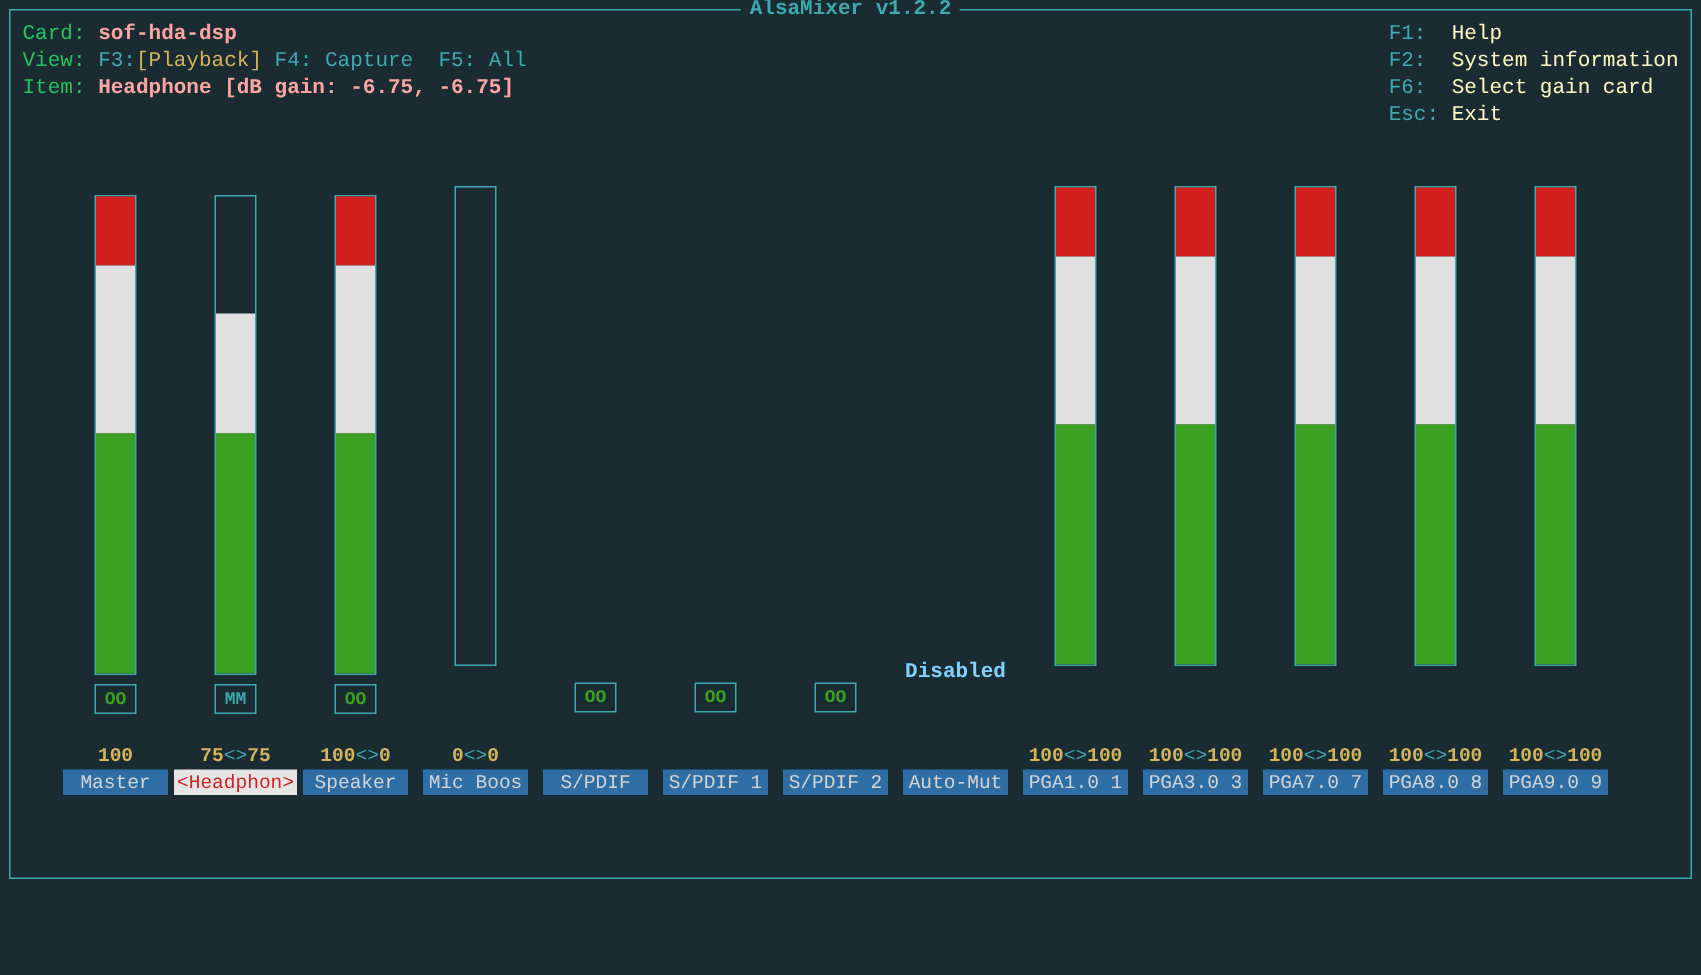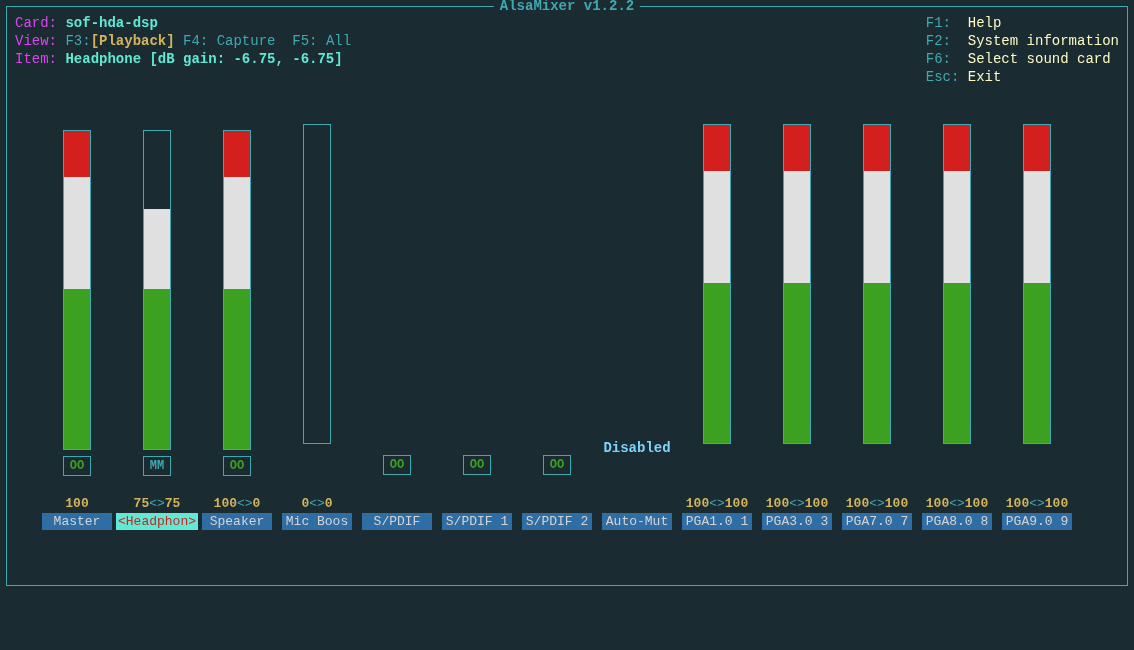--- a/index.html
+++ b/index.html
@@ -34,26 +34,26 @@
     display: flex;
     justify-content: space-between;
     padding: 8px 8px 0 8px;
   }
   .info-left, .info-right {
     display: flex;
     flex-direction: column;
     gap: 2px;
   }
   .info-row { white-space: pre; }
-  .label { color: #d946ef; margin-top: 36px; }
-  .value-bold { color: #5eead4; font-weight: bold; }
+  .label { color: #22c55e; margin-top: 36px; }
+  .value-bold { color: #fca5a5; font-weight: bold; }
   .value-regular { color: #3fa9b0; }
   .help-key { color: #3fa9b0; display:inline-block; width: 42px; }
   .help-text { color: #fef9c3; }
-  .view-selected { color: #d4b45a; font-weight: bold; }
+  .view-selected { color: #d4b45a; font-weight: normal; }
 
   .mixer-area {
     position: absolute;
     left: 0;
     right: 0;
     bottom: 55px;
     top: 160px;
     display: flex;
     justify-content: flex-start;
     align-items: flex-end;
@@ -110,21 +110,21 @@
     margin-top: 2px;
     color: #d4d4d4;
     background: #2e6ea5;
     font-size: 13px;
     padding: 1px 2px;
     white-space: nowrap;
     min-width: 70px;
     text-align: center;
   }
   .ch-label.selected {
-    background: #5eead4;
+    background: #e5e5e5;
     color: #d41f1f;
   }
   .disabled-text {
     color: #7dd3fc;
     font-weight: bold;
     position: absolute;
     bottom: 74px;
     left: 50%;
     transform: translateX(-50%);
     white-space: nowrap;
@@ -141,21 +141,21 @@
 
   <div class="header">
     <div class="info-left">
       <div class="info-row"><span class="label">Card: </span><span class="value-bold">sof-hda-dsp</span></div>
       <div class="info-row"><span class="label">View: </span><span class="value-regular">F3:</span><span class="view-selected">[Playback]</span><span class="value-regular"> F4: Capture </span><span class="value-regular"> F5: All</span></div>
       <div class="info-row"><span class="label">Item: </span><span class="value-bold">Headphone [dB gain: -6.75, -6.75]</span></div>
     </div>
     <div class="info-right">
       <div class="info-row"><span class="help-key">F1: </span><span class="help-text">Help</span></div>
       <div class="info-row"><span class="help-key">F2: </span><span class="help-text">System information</span></div>
-      <div class="info-row"><span class="help-key">F6: </span><span class="help-text">Select sound card</span></div>
+      <div class="info-row"><span class="help-key">F6: </span><span class="help-text">Select gain card</span></div>
       <div class="info-row"><span class="help-key">Esc: </span><span class="help-text">Exit</span></div>
     </div>
   </div>
 
   <div class="mixer-area" id="mixer-area">
       <div class="channel">
         <div class="bar-box">
           <div class="bar-fill" style="height: 320px;">
             <div class="seg-red" style="height: 48px;"></div>
             <div class="seg-white" style="height: 112px;"></div>

